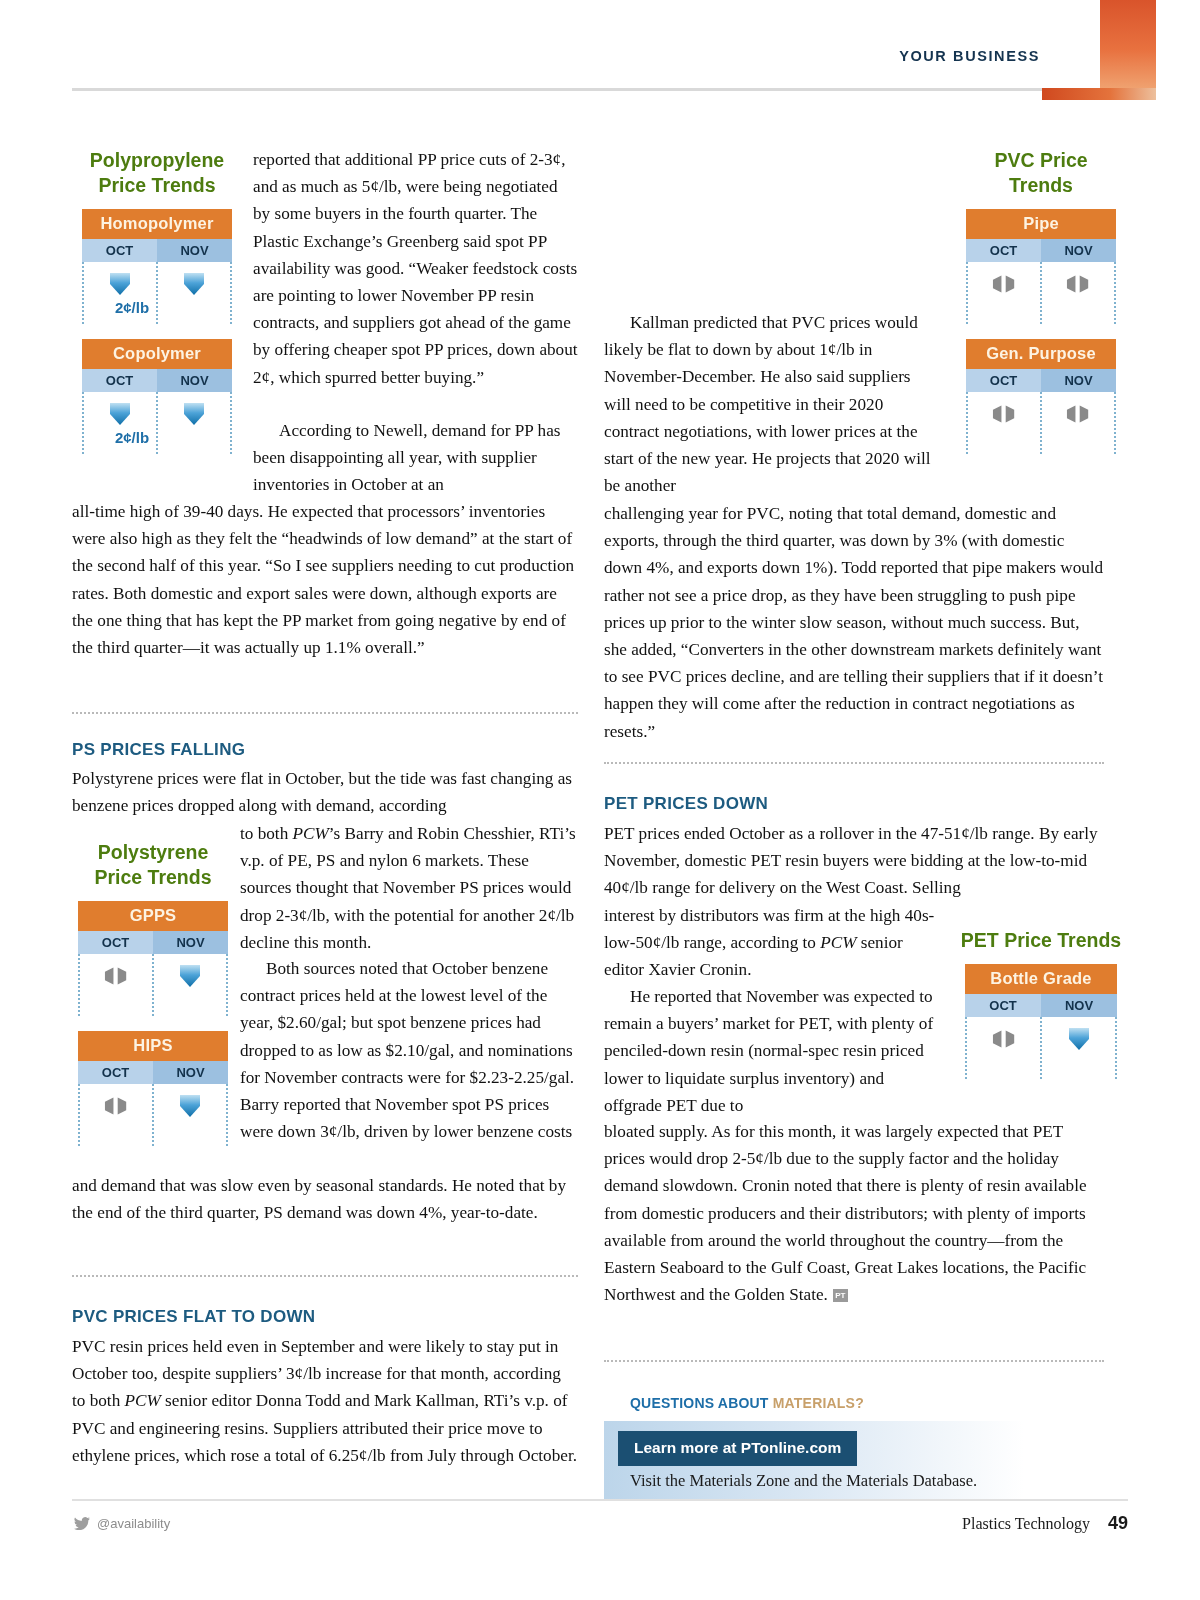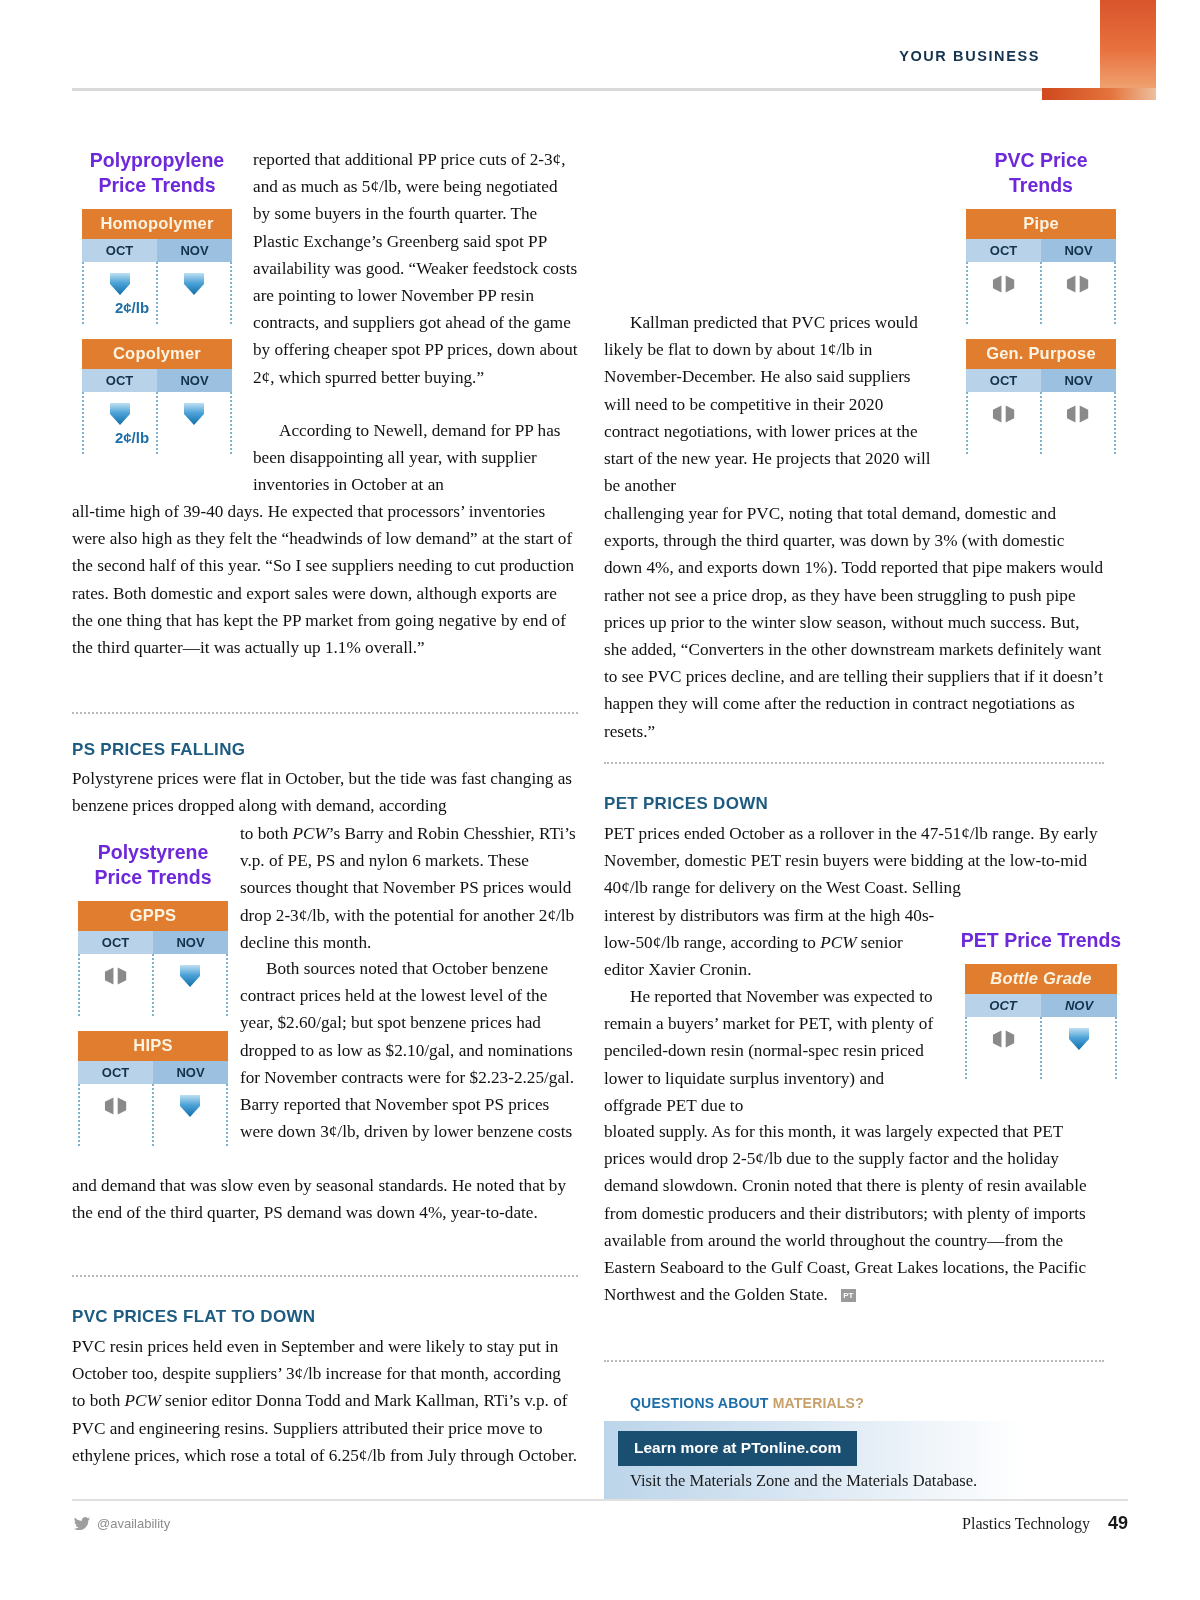--- a/index.html
+++ b/index.html
@@ -47,21 +47,21 @@
 
   .dotrule{
     border-top:2px dotted #b9b9b9;height:0;
   }
 
   
   .trendwrap{position:absolute;}
   .trend-title{
     font-family:"Liberation Sans",sans-serif;
     font-weight:bold;font-size:19.5px;line-height:25px;
-    text-align:center;color:#6d28d9;
+    text-align:center;color:#4d7c0f;
   }
   .tbox{width:150px;margin:0 auto;}
   .tbox.wide{width:152px;}
   .tbar{
     background:#e07d2e;color:#fdf3e2;
     font-family:"Liberation Sans",sans-serif;font-weight:bold;
     font-size:16.5px;text-align:center;padding:5px 0 6px 0;
     letter-spacing:.2px;
   }
   .trow{display:flex;border-radius:7px;}
@@ -124,21 +124,21 @@
   }
   .foot-right{
     position:absolute;right:72px;top:1513px;
     font-size:16px;color:#1a1a1a;
   }
   .foot-right .pg{font-family:"Liberation Sans",sans-serif;font-weight:bold;font-size:18px;margin-left:14px;}
   .ptmark{
     display:inline-block;width:15px;height:13px;background:#9a9a9a;
     color:#fff;font-family:"Liberation Sans",sans-serif;font-size:8px;
     font-weight:bold;text-align:center;line-height:13px;vertical-align:2px;
-    margin-left:13px;
+    margin-left:5px;
   }
 </style>
 </head>
 <body>
 
 <div class="page">
 
   <div class="hdr-orange"></div>
   <div class="hdr-orange-tab"></div>
   <div class="hdr-rule"></div>
@@ -384,21 +384,21 @@
         </div>
       </div>
     </div>
   </div>
 
   <div class="trendwrap" style="left:950px;top:928px;width:182px;">
     <div class="trend-title">
       <div>PET Price Trends</div>
     </div>
 
-    <div class="tbox wide" style="margin-top:11px;font-style:italic;">
+    <div class="tbox wide" style="margin-top:11px;">
       <div class="tbar">Bottle Grade</div>
       <div class="trow">
         <div class="tcell oct">OCT</div>
         <div class="tcell nov">NOV</div>
       </div>
       <div class="tbody">
         <div class="tb-cell first">
           <svg class="ico" viewBox="0 0 40 26">
             <path d="M17 3 V23 L7 18 V8 Z" fill="#8a8a8a"></path>
             <path d="M22 3 V23 L32 18 V8 Z" fill="#8a8a8a"></path>

